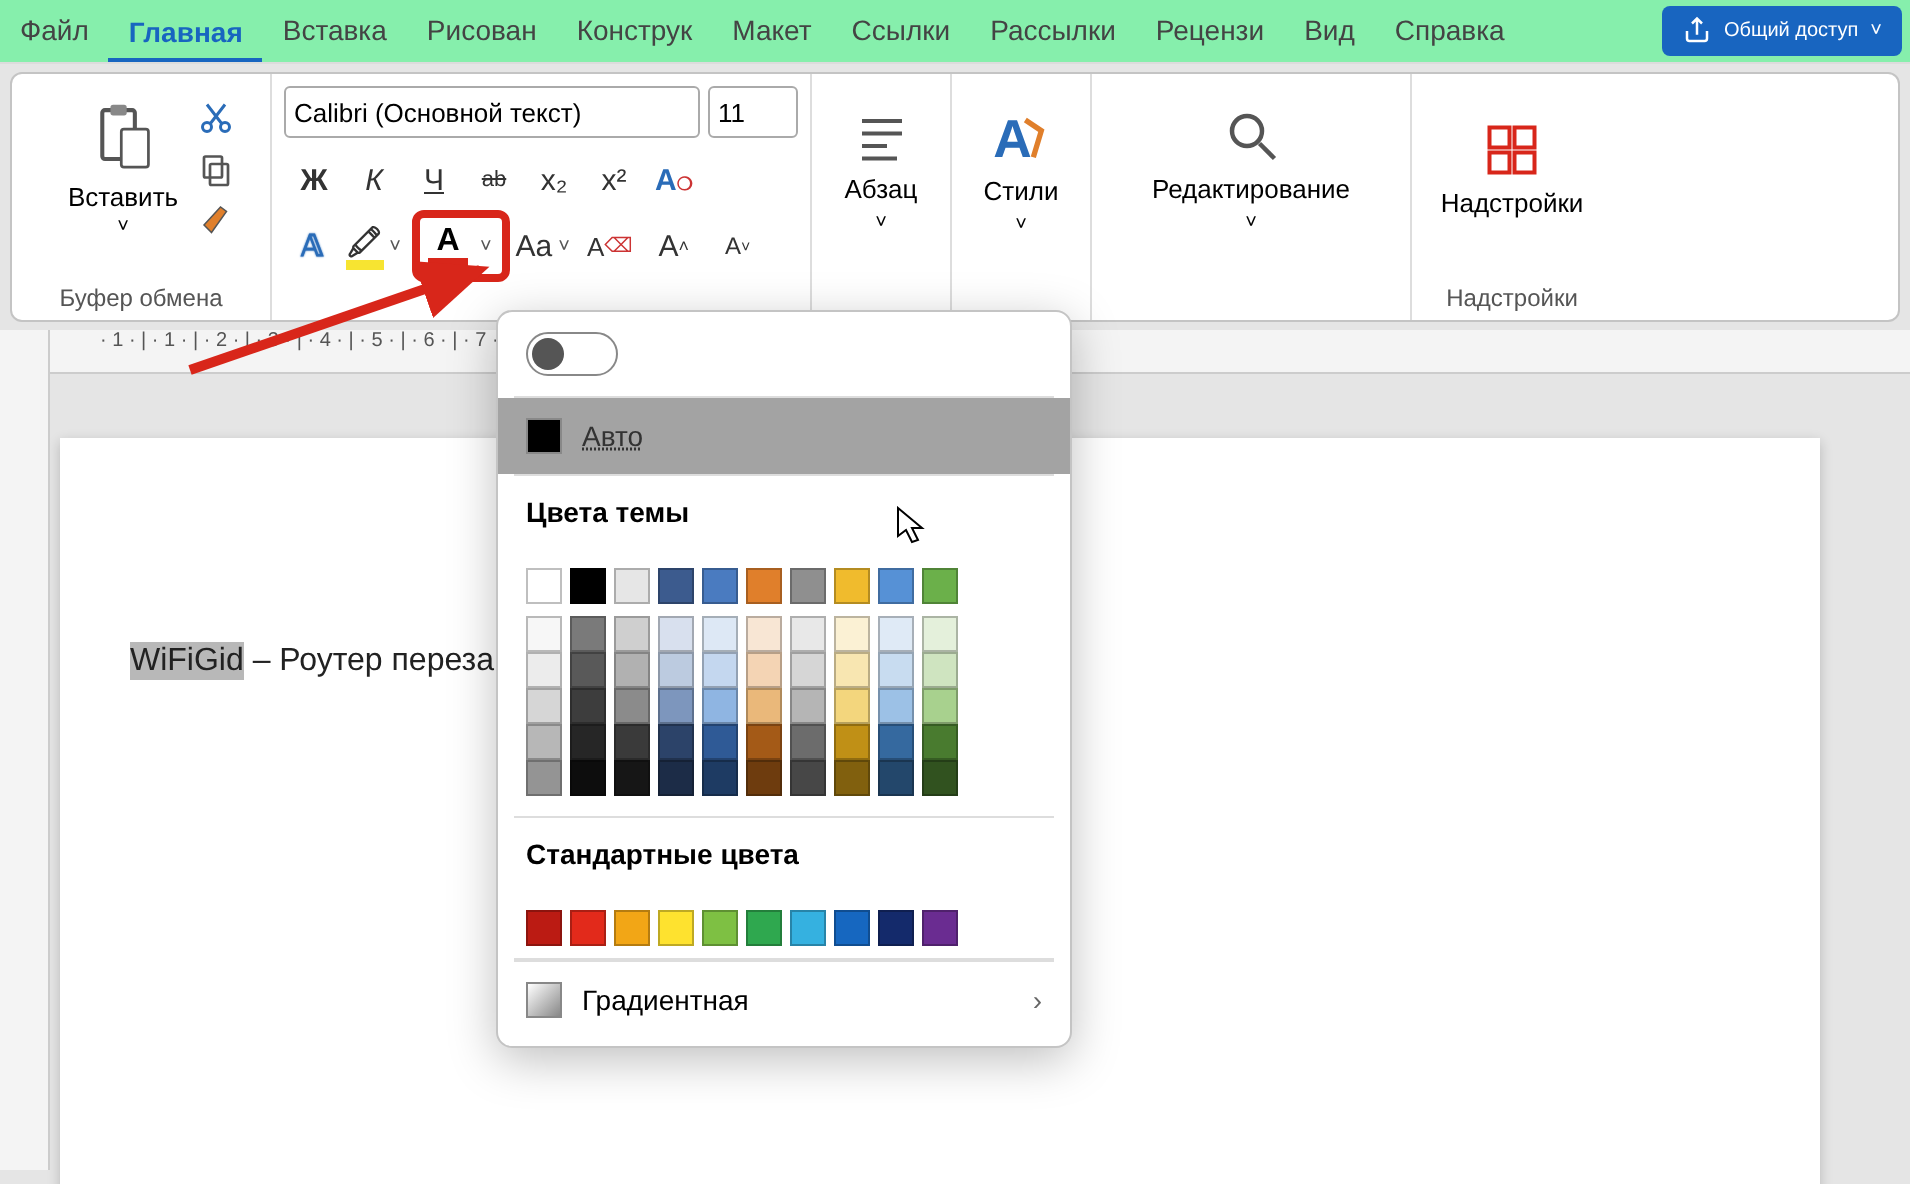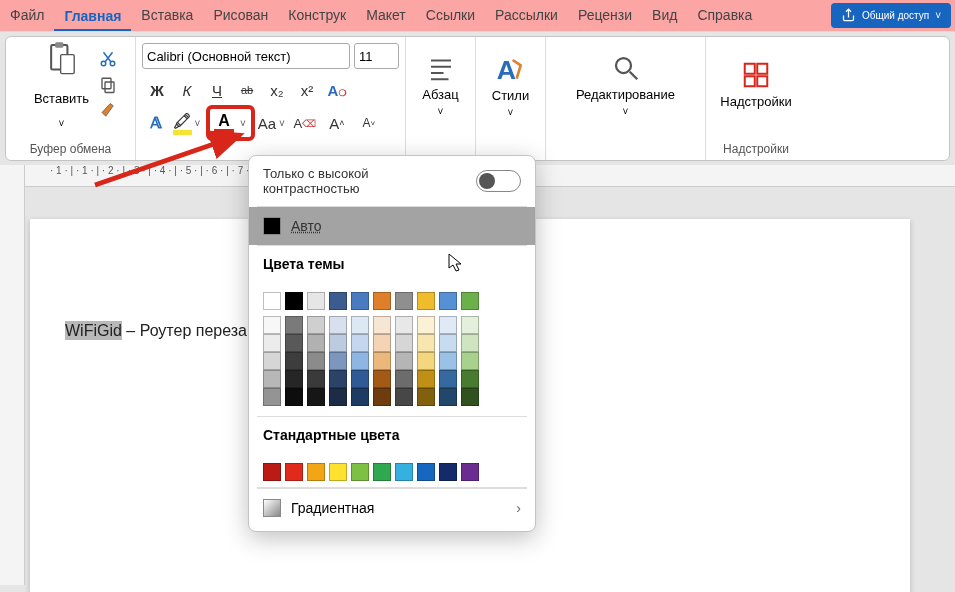--- a/index.html
+++ b/index.html
@@ -1,26 +1,26 @@
 <!DOCTYPE html>
 <html><head>
 <meta charset="utf-8">
 <style>
   *{margin:0;padding:0;box-sizing:border-box;font-family:'Segoe UI',Arial,sans-serif;}
   body{width:955px;height:592px;overflow:hidden;background:#e5e5e5;position:relative;}
-  .topbar{background:#fca5a5;height:32px;display:flex;align-items:flex-end;border-bottom:1px solid #dcdcdc;position:relative;z-index:2;}
+  .topbar{background:#86efac;height:32px;display:flex;align-items:flex-end;border-bottom:1px solid #dcdcdc;position:relative;z-index:2;}
   .menu-item{padding:6px 10px 8px;font-size:14px;color:#444;cursor:pointer;}
   .menu-item.active{border-bottom:2.5px solid #1865c0;color:#1865c0;font-weight:600;padding-bottom:5.5px;}
   .share-btn{margin-left:auto;background:#1865c0;color:#fff;border-radius:4px;padding:5px 10px;font-size:10px;display:flex;align-items:center;gap:6px;margin-right:4px;margin-bottom:3px;cursor:pointer;}
   .ribbon{background:#fff;border:1px solid #c4c4c4;border-radius:6px;margin:4px 5px 0;height:125px;display:flex;position:relative;z-index:2;}
   .group{border-right:1px solid #ddd;display:flex;flex-direction:column;justify-content:space-between;align-items:center;}
   .group-label{font-size:12px;color:#555;padding-bottom:4px;padding-top:2px;}
   .clipboard{width:130px;}
   .clipboard .row{display:flex;height:95px;}
-  .paste{display:flex;flex-direction:column;align-items:center;justify-content:center;width:75px;gap:12px;}
+  .paste{display:flex;flex-direction:column;align-items:center;justify-content:center;width:75px;gap:2px;}
   .paste .lbl{font-size:13px;}
   .clip-small{display:flex;flex-direction:column;align-items:center;gap:8px;justify-content:center;}
   .font{width:270px;padding:4px 6px 0;}
   .font-row{display:flex;gap:4px;align-items:center;height:30px;}
   .font-select{flex:1;border:1px solid #aaa;border-radius:3px;font-size:13px;padding:2px 4px;height:26px;background:#fff;}
   .size-select{width:45px;border:1px solid #aaa;border-radius:3px;font-size:13px;padding:2px 4px;height:26px;background:#fff;}
   .biu{display:flex;gap:0px;margin-top:4px;align-items:center;height:30px;}
   .biu span{width:30px;text-align:center;cursor:pointer;font-size:15px;color:#333;}
   .row3{display:flex;gap:4px;align-items:center;margin-top:3px;height:30px;}
   .icon-btn{width:28px;height:26px;display:flex;align-items:center;justify-content:center;cursor:pointer;font-size:15px;color:#333;}
@@ -207,21 +207,20 @@
 <div class="doc-area">
   <div class="doc"></div>
 </div>
 
 <div class="sel">
   <span class="hl">WiFiGid</span><span> – Роутер переза</span>
 </div>
 
 <div class="dropdown">
   <div class="dd-row toggle-row">
-    <span>Только с высокой контрастностью</span>
     <div class="toggle"></div>
   </div>
   <div class="dd-sep"></div>
   <div class="dd-row" style="background:#a3a3a3;">
     <div class="swatch" style="background:#000;"></div>
     <span style="text-decoration:underline;text-decoration-style:dotted;">Авто</span>
   </div>
   <div class="dd-sep"></div>
   <div class="section-title">Цвета темы</div>
   <div class="color-grid" id="theme-row">

